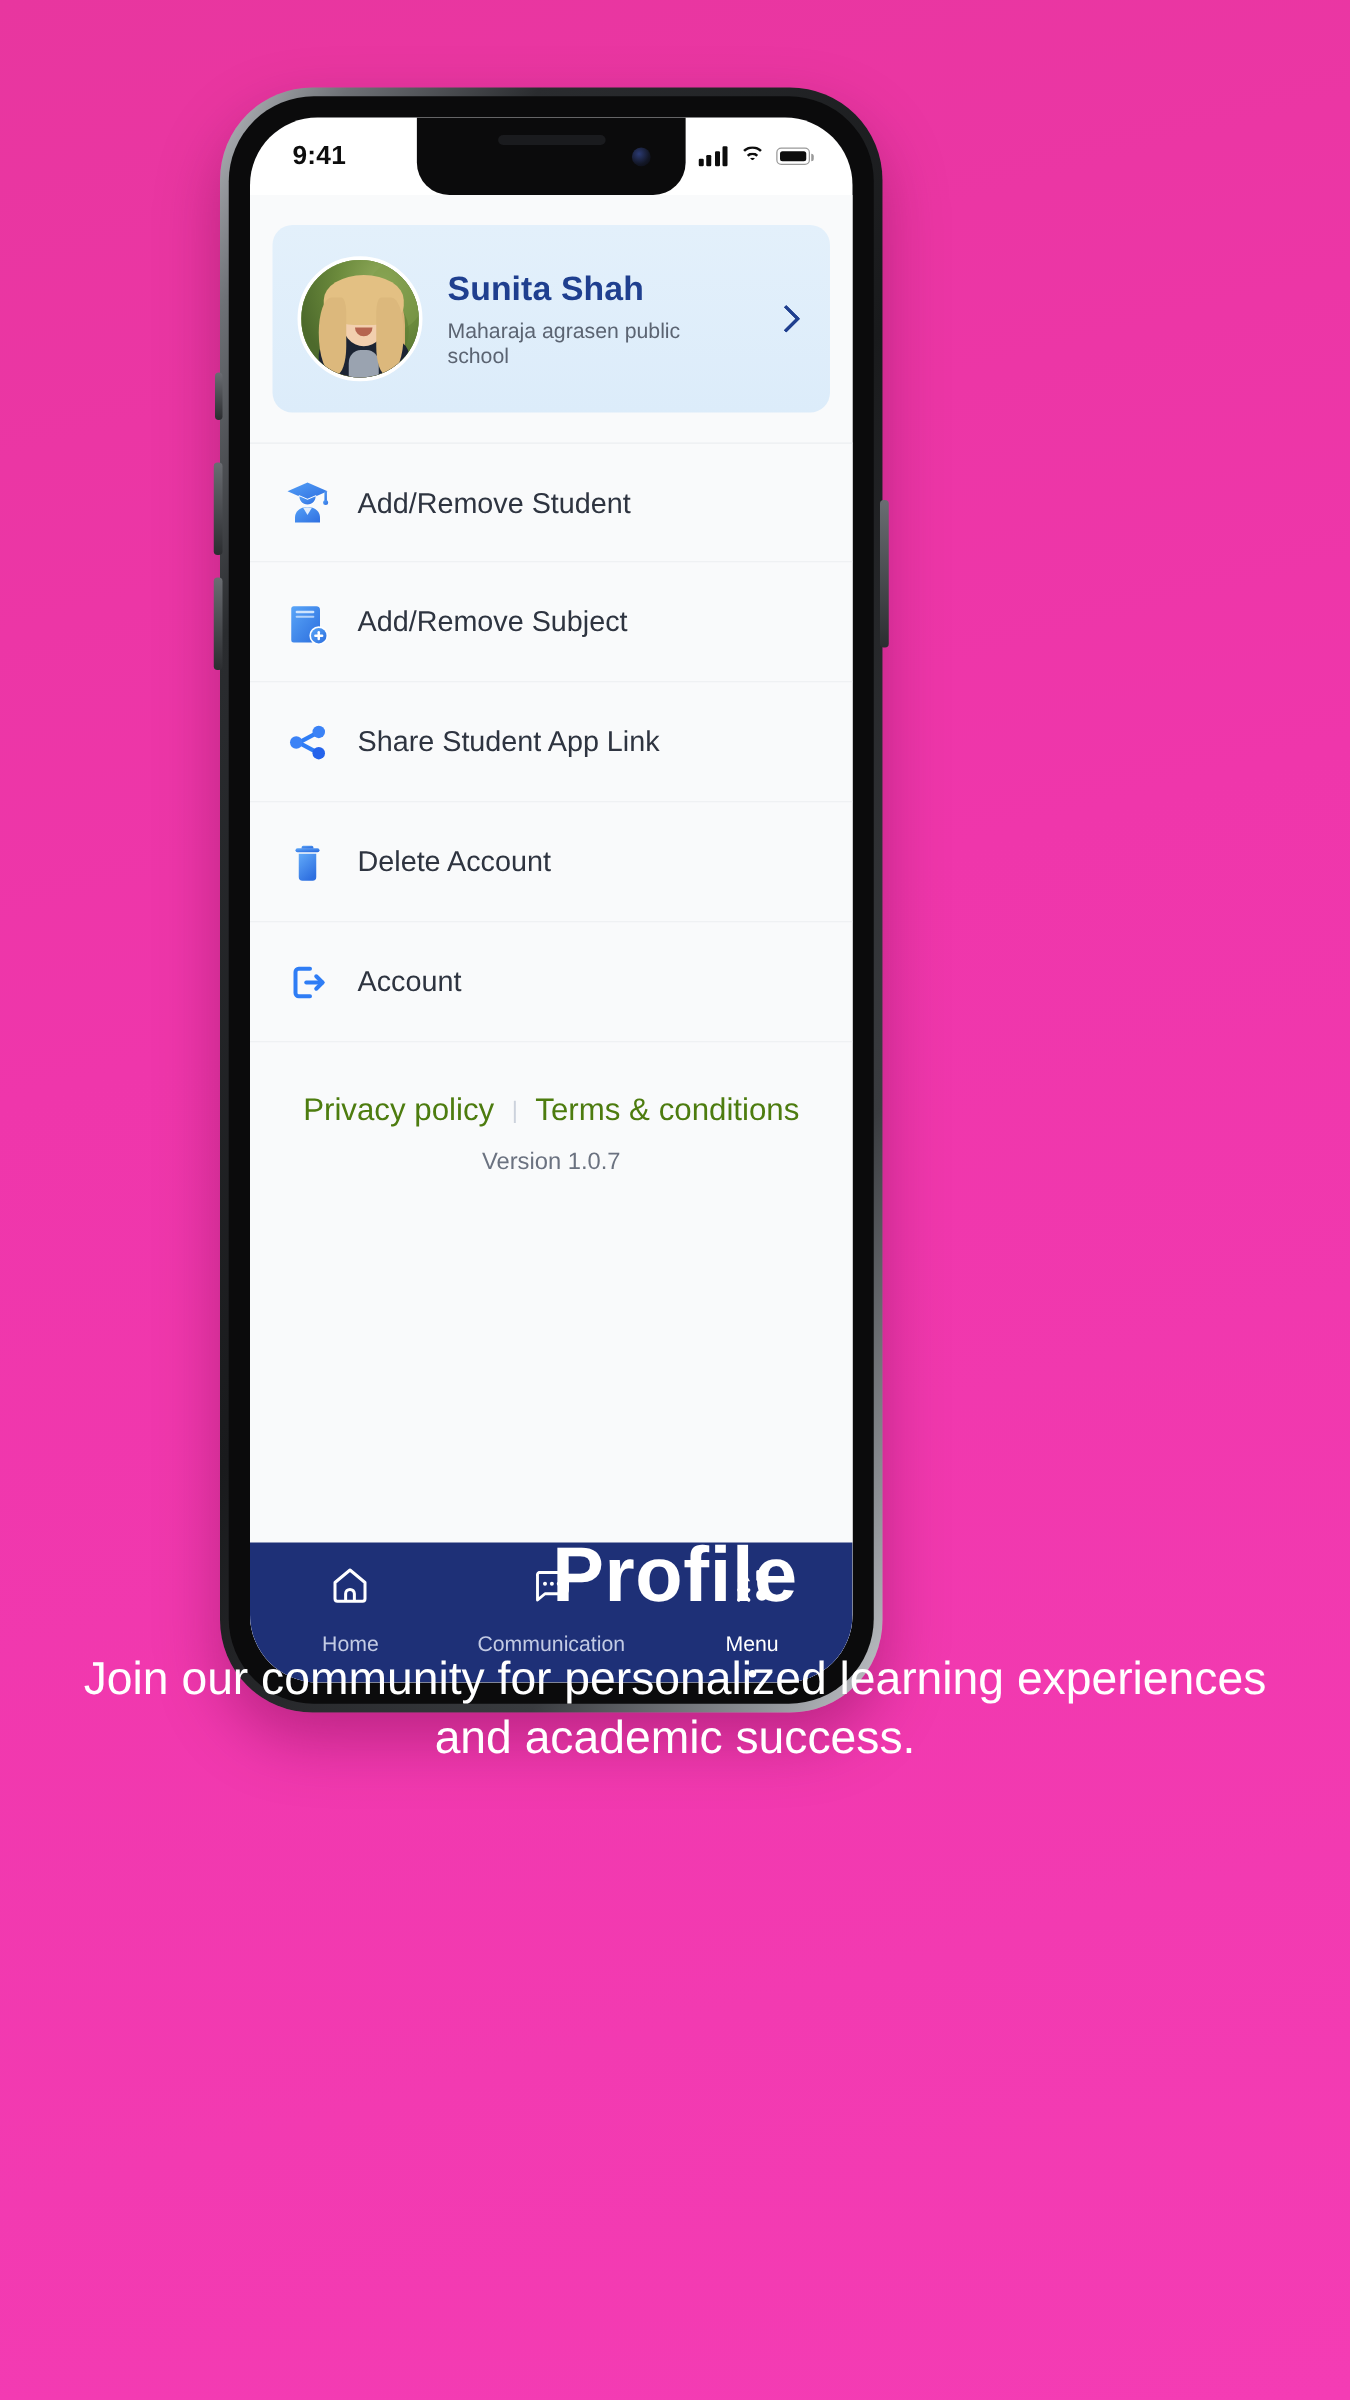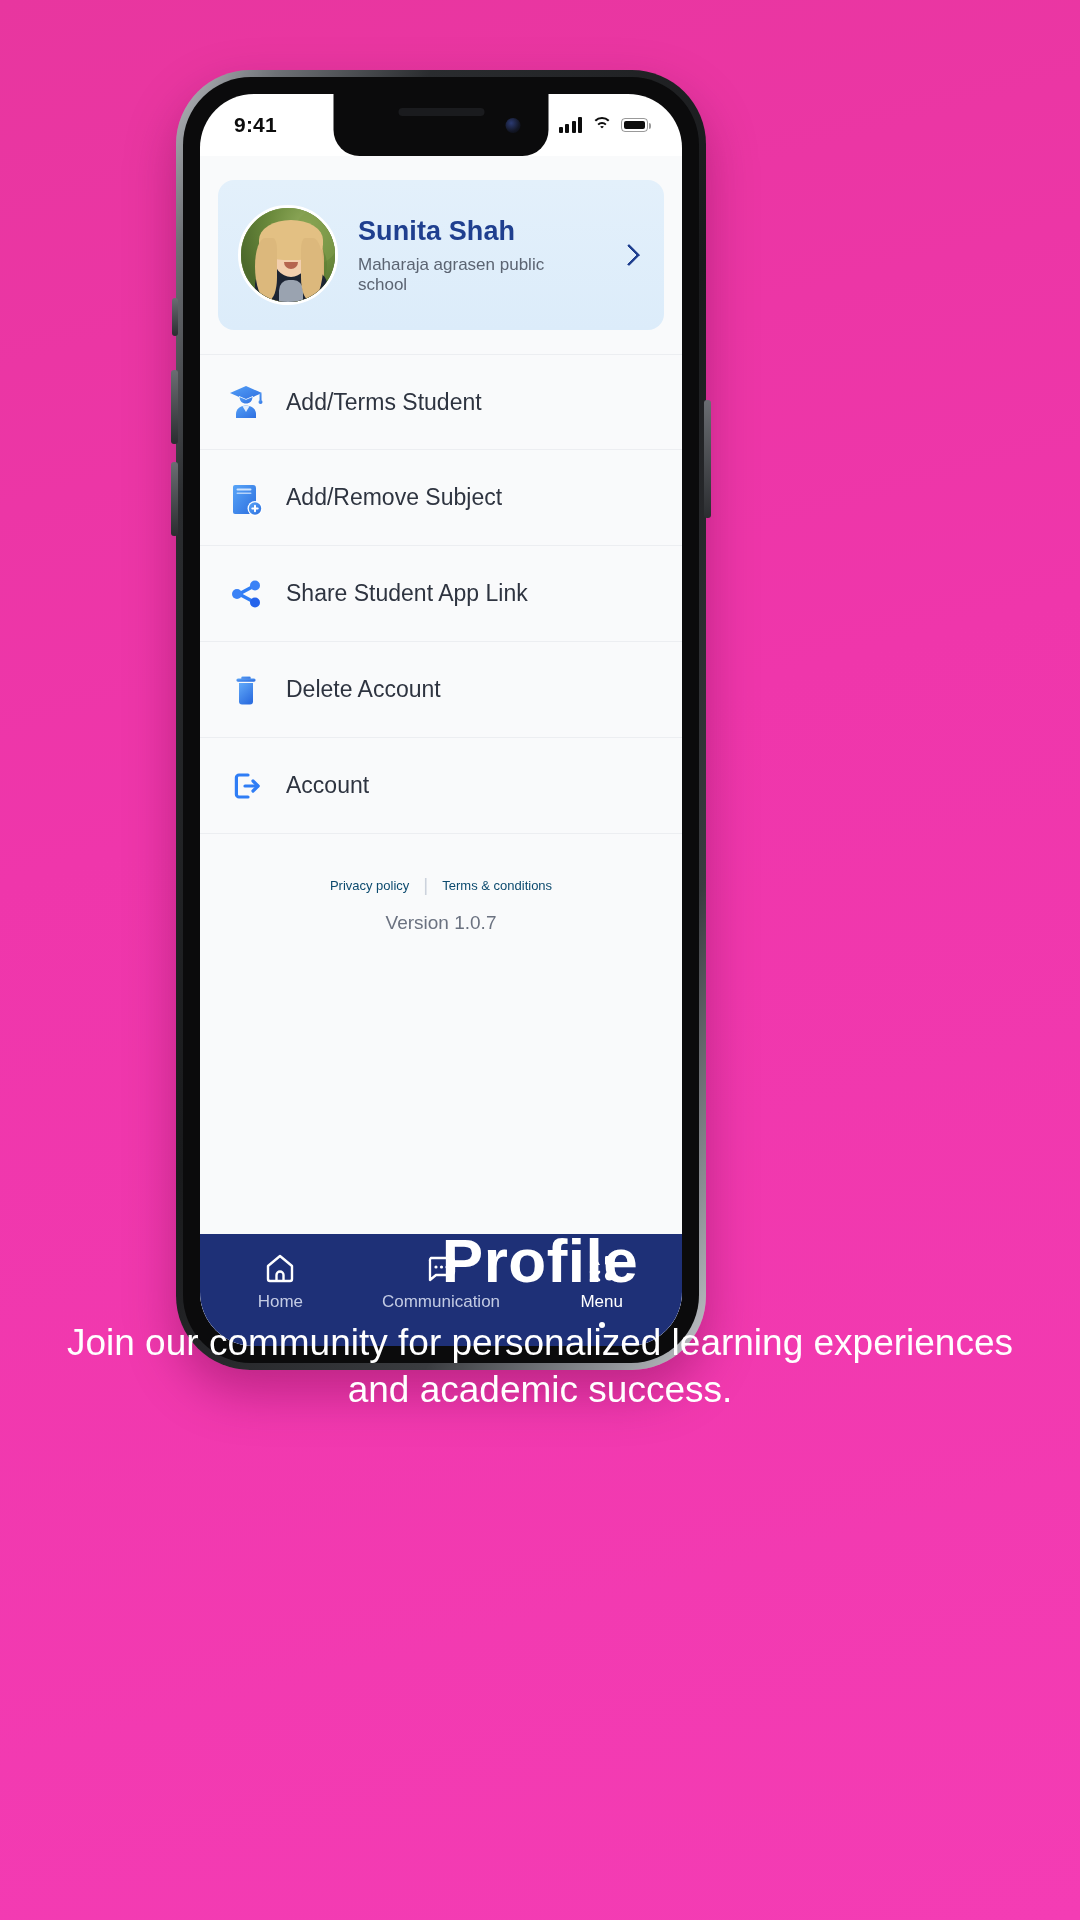--- a/index.html
+++ b/index.html
@@ -149,30 +149,30 @@
   }
   .menu-item:first-child { border-top: 1px solid #eceef1; margin-top: 24px; }
   .menu-item .ic { width: 40px; height: 40px; flex: 0 0 40px; position: relative; }
   .menu-label { color: #2e3440; font-size: 23px; font-weight: 400; }
 
   .footer-area {
     flex: 1; background: #f9fafb;
     padding-top: 40px; text-align: center;
   }
   .links { display: flex; align-items: center; justify-content: center; gap: 14px; margin-bottom: 16px; }
-  .links a { color: #0c4a6e; font-size: 13px; text-decoration: none; }
+  .links a { color: #4d7c0f; font-size: 25px; text-decoration: none; }
   .link-sep { color: #ccd2dc; font-size: 19px; }
   .version { color: #6b7280; font-size: 19px; }
 
   
   .bottomnav {
     height: 112px; background: #1e3077;
     display: flex; align-items: flex-start; padding-top: 16px;
   }
-  .nav-item { flex: 1; display: flex; flex-direction: column; align-items: center; gap: 6px; position: relative; }
+  .nav-item { flex: 1; display: flex; flex-direction: column; align-items: center; gap: 20px; position: relative; }
   .nav-icon { width: 36px; height: 36px; position: relative; }
   .nav-label { color: #c3cbe4; font-size: 17px; }
   .nav-item.active .nav-label { color: #ffffff; font-weight: 400; }
   .nav-dot { position: absolute; bottom: -16px; width: 6px; height: 6px; border-radius: 50%; background: #ffffff; }
 
   
   .caption { position: absolute; left: 0; right: 0; top: 1225px; text-align: center; padding: 0 60px; }
   .caption h1 {
     color: #ffffff; font-size: 62px; font-weight: 700; letter-spacing: 0.5px;
     margin-bottom: 24px;
@@ -257,21 +257,21 @@
                     </defs>
                   <path d="M20 4 L36 11 L20 18 L4 11 Z" fill="url(#g1)"></path>
                   <rect x="33.5" y="11" width="2" height="8" rx="1" fill="url(#g1)"></rect>
                   <circle cx="34.5" cy="20" r="2" fill="url(#g1)"></circle>
                   <path d="M20 22 c-4.5 0 -7 -3.2 -7 -7 v-1 l7 3 l7 -3 v1 c0 3.8 -2.5 7 -7 7z" fill="#fff"></path>
                   <path d="M20 21.5 c-4 0 -6.5 -3 -6.5 -6.6 l6.5 2.8 l6.5 -2.8 c0 3.6 -2.5 6.6 -6.5 6.6z" fill="url(#g1)"></path>
                   <path d="M20 23.5 c6 0 10 3.8 10 8.5 v4 H10 v-4 c0 -4.7 4 -8.5 10 -8.5z" fill="url(#g1)"></path>
                   <path d="M16.5 24.2 L20 30 l3.5 -5.8 a13 13 0 0 0 -7 0z" fill="#fff" opacity=".85"></path>
                 </svg>
               </div>
-              <div class="menu-label">Add/Terms Student</div>
+              <div class="menu-label">Add/Remove Student</div>
             </div>
 
             <div class="menu-item">
               <div class="ic">
                 <svg viewBox="0 0 40 40" width="40" height="40">
                   <defs>
                       <linearGradient id="g2" x1="0" y1="0" x2="1" y2="1">
                     <stop offset="0" stop-color="#59a5f8"></stop>
                         <stop offset="1" stop-color="#2c6ede"></stop>
                   </linearGradient>

